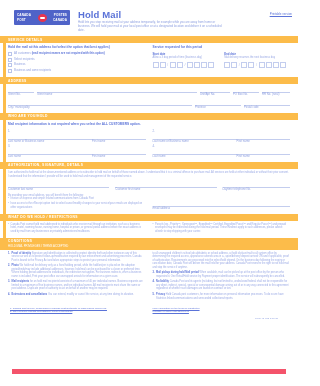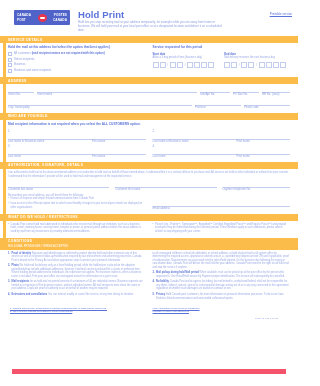--- a/index.html
+++ b/index.html
@@ -116,21 +116,21 @@
 <div class="page">
 
   <div class="header">
     <div class="logo">
       <span class="logo-txt l1">CANADA</span>
       <span class="logo-txt l2">POST</span>
       <span class="logo-txt r1">POSTES</span>
       <span class="logo-txt r2">CANADA</span>
       <span class="logo-mark"></span>
     </div>
-    <div class="title">Hold Print</div>
+    <div class="title">Hold Mail</div>
     <div class="subtitle">Hold lets you stop receiving mail at your address temporarily, for example while you are away from home or business. We will hold your mail at your local post office or at a designated location and deliver it on a scheduled date.</div>
     <div class="topright">Printable version</div>
   </div>
 
   <div class="secbar">SERVICE DETAILS</div>
   <div class="secbody">
     <div class="twocol">
       <div>
         <div class="col-head">Hold the mail at this address for/select the option that best applies)</div>
         <div class="cbrow">

